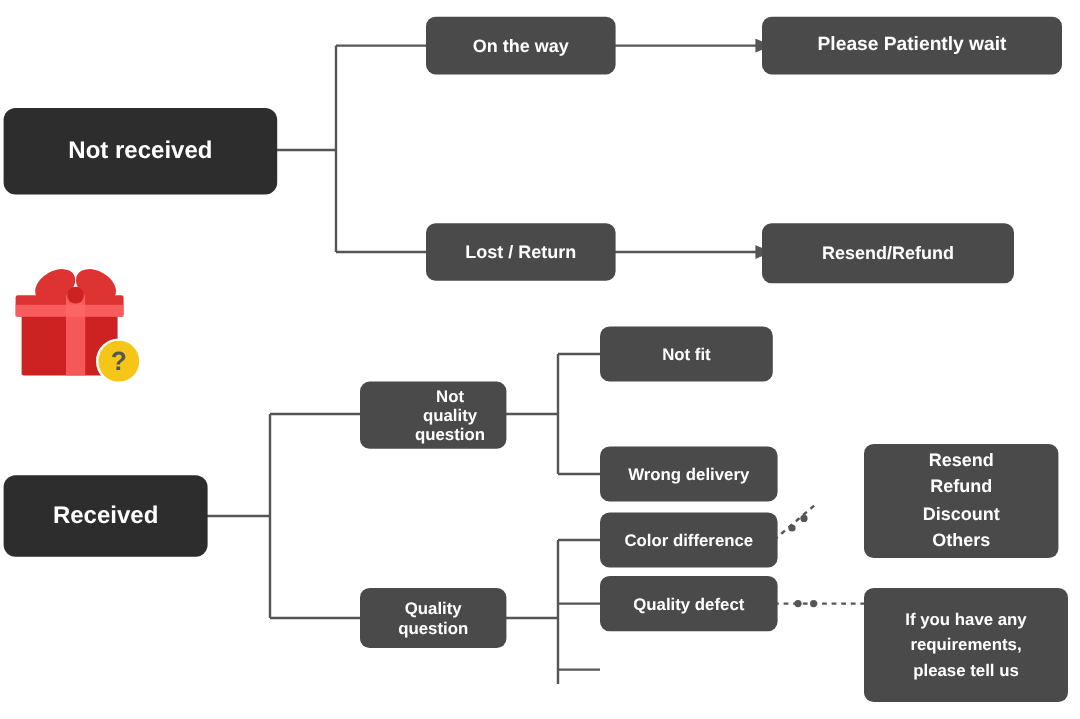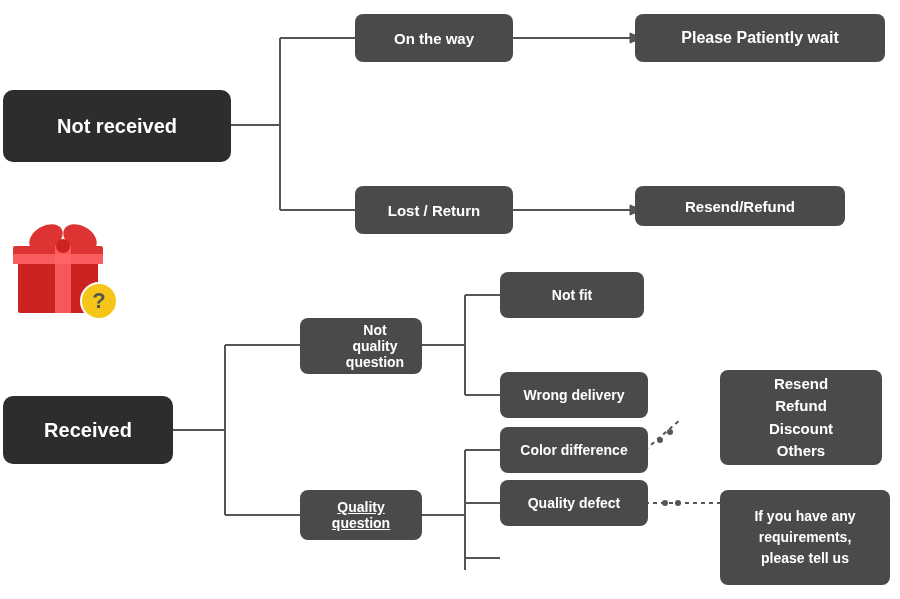--- a/index.html
+++ b/index.html
@@ -168,28 +168,28 @@
   </div>
 
   <div class="node node-large" style="left:3px; top:90px; width:228px; height:72px;">Not received</div>
 
   <div class="node node-medium" style="left:355px; top:14px; width:158px; height:48px;">On the way</div>
 
   <div class="node node-medium" style="left:635px; top:14px; width:250px; height:48px; font-size:16px;">Please Patiently wait</div>
 
   <div class="node node-medium" style="left:355px; top:186px; width:158px; height:48px;">Lost / Return</div>
 
-  <div class="node node-medium" style="left:635px; top:186px; width:210px; height:40px;">Resend/Refund</div>
+  <div class="node node-medium" style="left:635px; top:186px; width:210px; height:50px;">Resend/Refund</div>
 
   <div class="node node-large" style="left:3px; top:396px; width:170px; height:68px;">Received</div>
 
   <div class="node node-small" style="left:300px; top:318px; width:122px; height:56px; text-align:center; white-space:pre-line;padding-left:40px;">Not quality
 question</div>
 
-  <div class="node node-small" style="left:300px; top:490px; width:122px; height:50px;text-decoration:underline;">Quality question</div>
+  <div class="node node-small" style="left:300px; top:490px; width:122px; height:50px;">Quality question</div>
 
   <div class="node node-small" style="left:500px; top:272px; width:144px; height:46px;">Not fit</div>
 
   <div class="node node-small" style="left:500px; top:372px; width:148px; height:46px;">Wrong delivery</div>
 
   <div class="node node-small" style="left:500px; top:427px; width:148px; height:46px;">Color difference</div>
 
   <div class="node node-small" style="left:500px; top:480px; width:148px; height:46px;">Quality defect</div>
 
 

